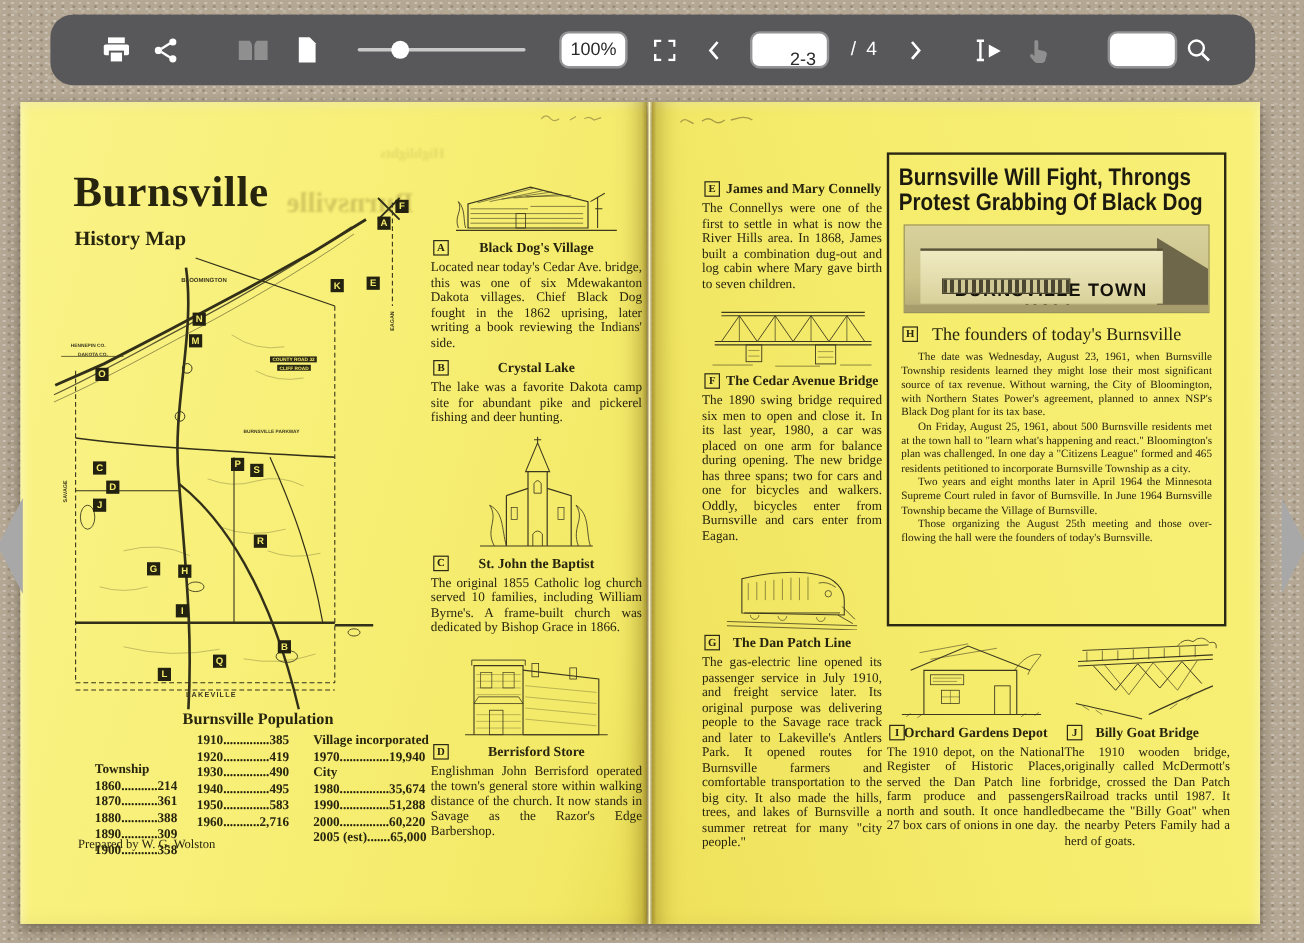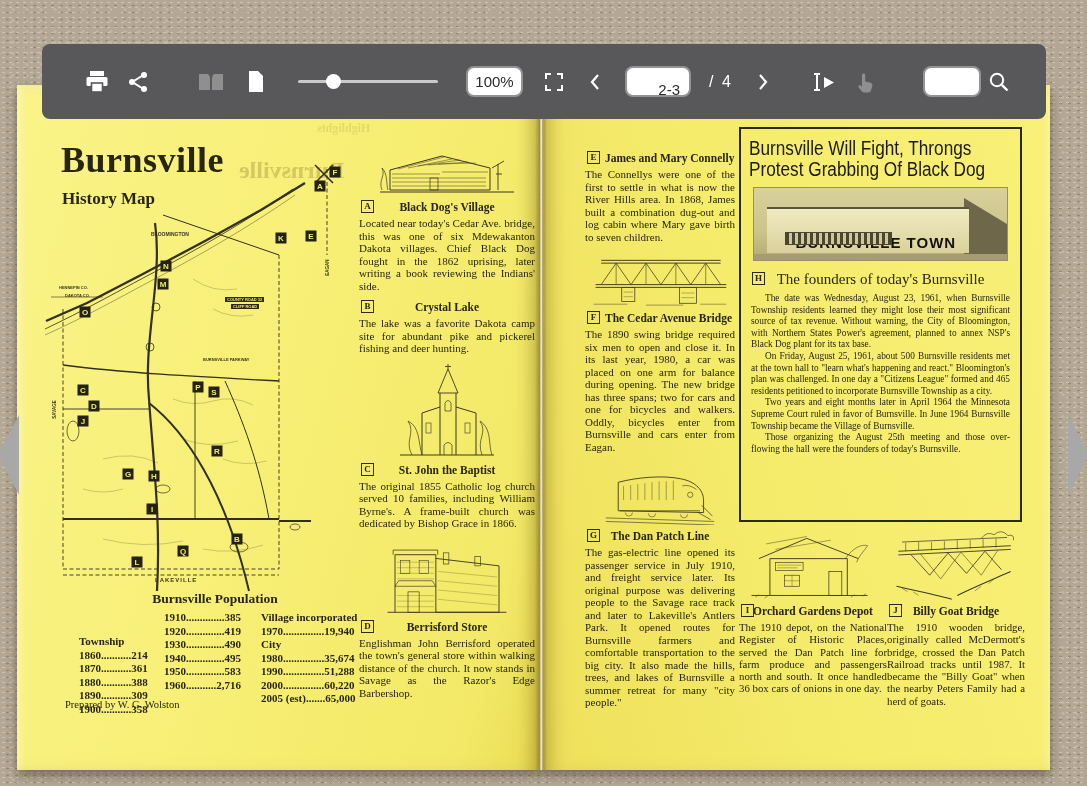--- a/index.html
+++ b/index.html
@@ -9,24 +9,23 @@
     background-image:
       radial-gradient(rgba(255,255,255,.30) 1px, transparent 1.5px),
       radial-gradient(rgba(88,76,58,.32) 1px, transparent 1.5px),
       radial-gradient(rgba(255,255,255,.16) 1.3px, transparent 2px);
     background-size:7px 5px, 9px 7px, 14px 11px;
     background-position:0 0, 3px 2px, 6px 4px;
     font-family:"Liberation Sans",sans-serif;
   }
   
   .toolbar{
-    position:absolute;left:42px;top:12px;width:1004px;height:75px;
-    background:#58585a;border-radius:8px;display:flex;align-items:center;
+    position:absolute;left:42px;top:12px;width:1004px;height:59px;
+    background:#58585a;border-radius:19px;display:flex;align-items:center;
     z-index:50;
-    margin-top:32px;
   }
   .tb-btn{background:none;border:none;padding:0;cursor:pointer;display:flex;align-items:center;}
   .tb-btn svg{display:block;}
   .slider{position:relative;width:140px;height:3px;background:#c9c9c9;border-radius:2px;margin-left:32px;}
   .slider .thumb{position:absolute;left:28px;top:-6px;width:15px;height:15px;border-radius:50%;background:#fff;}
   .tb-box{
     background:#fff;border:2px solid #939396;border-radius:8px;height:31px;
     box-sizing:border-box;font-family:"Liberation Sans",sans-serif;
     font-size:15px;color:#2a2a2a;outline:none;
   }
@@ -75,21 +74,21 @@
   .pop{left:46px;top:506px;width:304px;}
   .pop-title{text-align:center;font-weight:bold;font-size:13.5px;margin-bottom:4px;}
   .pop-cols{position:relative;font-weight:bold;font-size:11px;line-height:13.5px;}
   .pop-col{position:absolute;top:0;}
   .pop-col.c1{left:16px;margin-top:24px;} .pop-col.c2{left:101px;} .pop-col.c3{left:198px;}
   .prepared{left:48px;top:614px;font-size:10.5px;}
   .scribble{opacity:.55;}
   
   .rp-col{left:42px;top:66px;width:150px;}
   .clip-box{left:196px;top:42px;width:283px;height:395px;border:2px solid #2b2814;box-sizing:border-box;}
-  .headline{margin:9px 8px 0;font-family:"Liberation Sans",sans-serif;font-weight:normal;
+  .headline{margin:9px 8px 0;font-family:"Liberation Sans",sans-serif;font-weight:bold;
     font-size:20px;line-height:21px;color:#1c1a0e;}
   .headline div{transform:scaleX(.86);transform-origin:left center;white-space:nowrap;}
   .photo{position:relative;margin:7px 12px 0;height:72px;overflow:hidden;
     background:linear-gradient(#d8d19d 0%,#cdc48a 60%,#b3a976 100%);border:1px solid #97905f;}
   .ph-front{position:absolute;left:5%;right:15%;top:26%;bottom:10%;
     background:linear-gradient(#f0eac2,#d9d19b);border-top:2px solid #5a543a;}
   .ph-sign{position:absolute;left:16px;right:0;top:3px;text-align:center;
     font-family:"Liberation Sans",sans-serif;font-weight:bold;font-size:15px;
     letter-spacing:1px;color:#14120a;margin-top:22px;}
   .ph-windows{position:absolute;left:9%;top:52%;width:52%;height:26%;border:1px solid #4a4630;
@@ -470,21 +469,21 @@
           <path d="M10 62 l6 4 M22 66 l6 4 M110 52 l-6 5 M96 60 l-7 5" stroke-width=".5"></path>
           <path d="M96 8 q6 -8 14 -4 q8 -7 15 1 q7 -2 6 5" stroke-width=".7"></path>
         </g>
       </svg>
 
       <div class="rp-sec" style="left:196px;top:519px;width:148px">
         <div class="sec-head">
           <span class="letter-box">I</span>
           <div class="sec-title">Orchard Gardens Depot</div>
         </div>
-        <div class="sec-text">The 1910 depot, on the National Register of Historic Places, served the Dan Patch line for farm produce and passengers north and south.  It once handled 36 box cars of onions in one day.</div>
+        <div class="sec-text">The 1910 depot, on the National Register of Historic Places, served the Dan Patch line for farm produce and passengers north and south.  It once handled 27 box cars of onions in one day.</div>
       </div>
       <div class="rp-sec" style="left:344px;top:519px;width:138px">
         <div class="sec-head">
           <span class="letter-box">J</span>
           <div class="sec-title">Billy Goat Bridge</div>
         </div>
         <div class="sec-text">The 1910 wooden bridge, originally called McDermott's bridge, crossed the Dan Patch Railroad tracks until 1987.  It became the "Billy Goat" when the nearby Peters Family had a herd of goats.</div>
       </div>
     </div>
 

